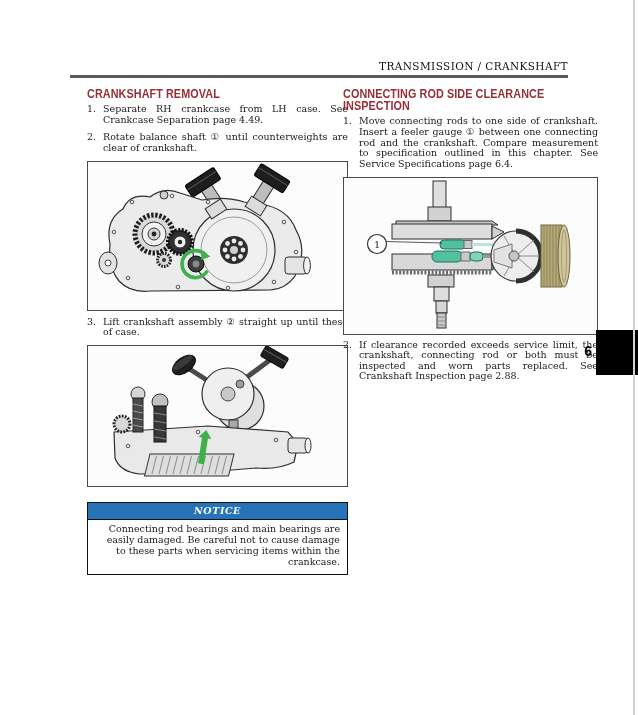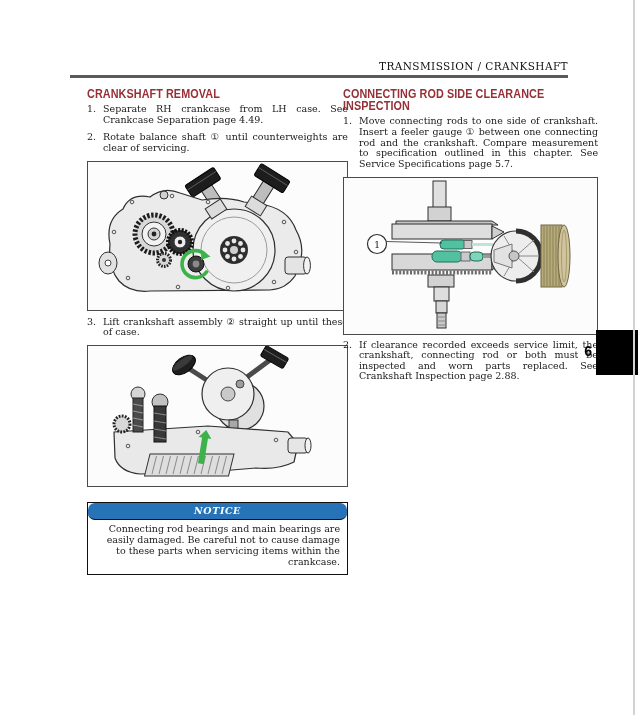--- a/index.html
+++ b/index.html
@@ -37,21 +37,21 @@
     border:1px solid #4a4a4a;background:#fcfcfc;overflow:hidden;
   }
   .figure svg{display:block;}
   .fig1{margin:2px 0 6px 0;height:150px;}
   .fig2{margin:2px 0 0 0;height:142px;}
   .fig3{margin:4px 0 5px 0;height:158px;}
   .notice{margin-top:15px;border:1.5px solid #101010;background:#fff;}
   .notice-bar{
     background:var(--notice_blue);color:#fff;text-align:center;
     font-style:italic;font-weight:600;font-size:9.5px;letter-spacing:0.6px;
-    padding:2px 0 3px 0;border-bottom:1.5px solid #101010;border-radius:7px;
+    padding:2px 0 3px 0;border-bottom:1.5px solid #101010;
   }
   .notice-body{font-size:9.5px;line-height:1.15;text-align:right;padding:4px 7px 6px 7px;}
   .chapter-tab-num{
     position:absolute;left:572px;top:343px;width:20px;text-align:right;
     font-family:"Liberation Sans", sans-serif;font-weight:bold;font-size:14px;color:#000;
   }
   .chapter-tab-block{position:absolute;left:596px;top:330px;width:42px;height:45px;background:#000;}
   .green-stroke{stroke:var(--highlight_green);}
   .green-fill{fill:var(--highlight_green);}
   .teal-fill{fill:var(--gauge_teal);}
@@ -68,21 +68,21 @@
 
   <div class="col col-left">
     <h2 class="section">CRANKSHAFT REMOVAL</h2>
 
     <div class="step">
       <span class="num">1.</span>
       <span class="txt">Separate RH crankcase from LH case. See Crankcase Separation page 4.49.</span>
     </div>
     <div class="step">
       <span class="num">2.</span>
-      <span class="txt">Rotate balance shaft ① until counterweights are clear of servicing.</span>
+      <span class="txt">Rotate balance shaft ① until counterweights are clear of crankshaft.</span>
     </div>
 
     <div class="figure fig1">
       <svg width="229" height="148" viewBox="0 0 229 148">
         <rect width="229" height="148" fill="#fcfcfc"></rect>
 
         <g transform="translate(116,22) rotate(-33)">
           <rect x="-6" y="4" width="12" height="27" fill="#bdbdbd" stroke="#2a2a2a"></rect>
           <rect x="-17" y="-9" width="34" height="14" rx="2" fill="#1d1d1d" stroke="#000"></rect>
           <line x1="-17" y1="-4" x2="17" y2="-4" stroke="#5a5a5a"></line>
@@ -241,21 +241,21 @@
       <div class="notice-bar">NOTICE</div>
       <div class="notice-body">Connecting rod bearings and main bearings are easily damaged. Be careful not to cause damage to these parts when servicing items within the crankcase.</div>
     </div>
   </div>
 
   <div class="col col-right">
     <h2 class="section">CONNECTING ROD SIDE CLEARANCE INSPECTION</h2>
 
     <div class="step">
       <span class="num">1.</span>
-      <span class="txt">Move connecting rods to one side of crankshaft. Insert a feeler gauge ① between one connecting rod and the crankshaft. Compare measurement to specification outlined in this chapter. See Service Specifications page 5.7.</span>
+      <span class="txt">Move connecting rods to one side of crankshaft. Insert a feeler gauge ① between one connecting rod and the crankshaft. Compare measurement to specification outlined in this chapter. See Service Specifications page 6.4.</span>
     </div>
 
     <div class="figure fig3">
       <svg width="229" height="156" viewBox="0 0 229 156">
         <rect width="229" height="156" fill="#fcfcfc"></rect>
 
         <g>
           <rect x="89" y="3" width="13" height="28" fill="#e0e0e0" stroke="#2f2f2f"></rect>
           <rect x="84" y="29" width="23" height="14" fill="#d2d2d2" stroke="#2f2f2f"></rect>
         </g>

